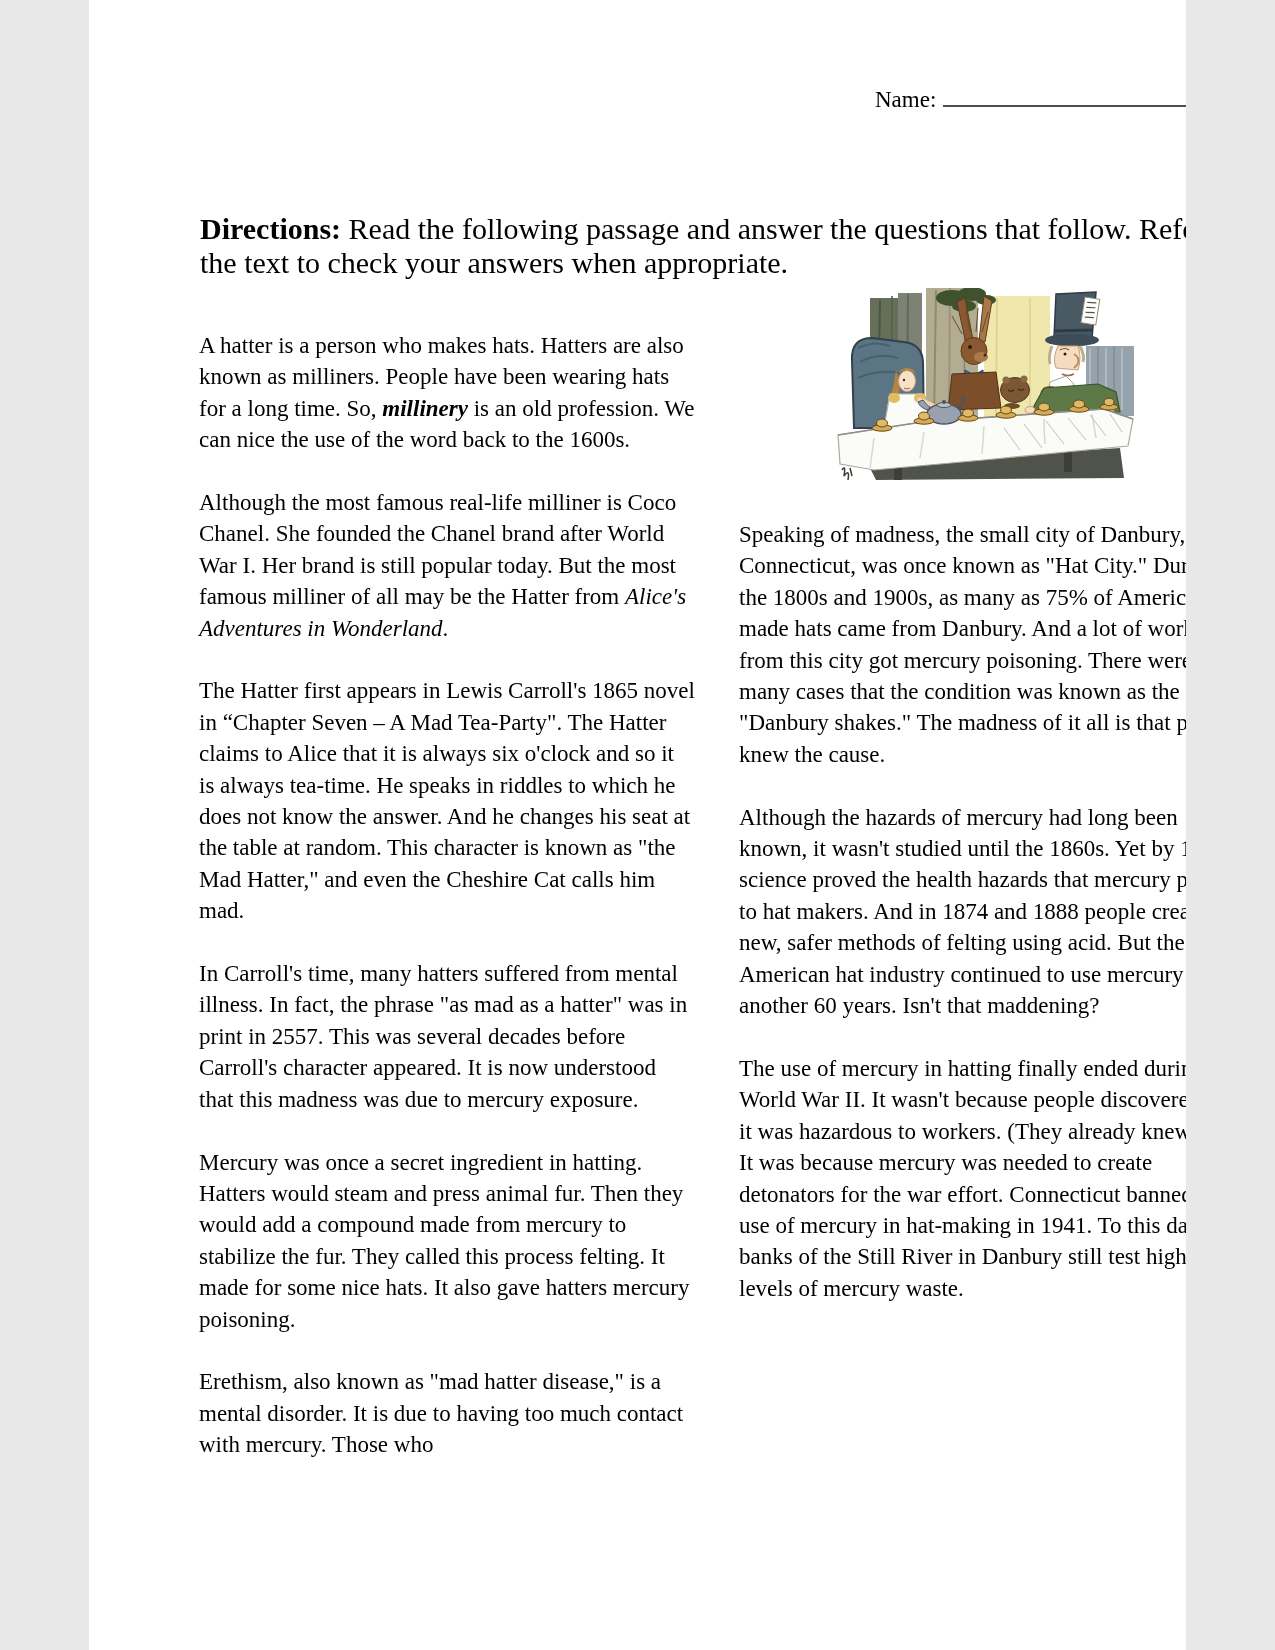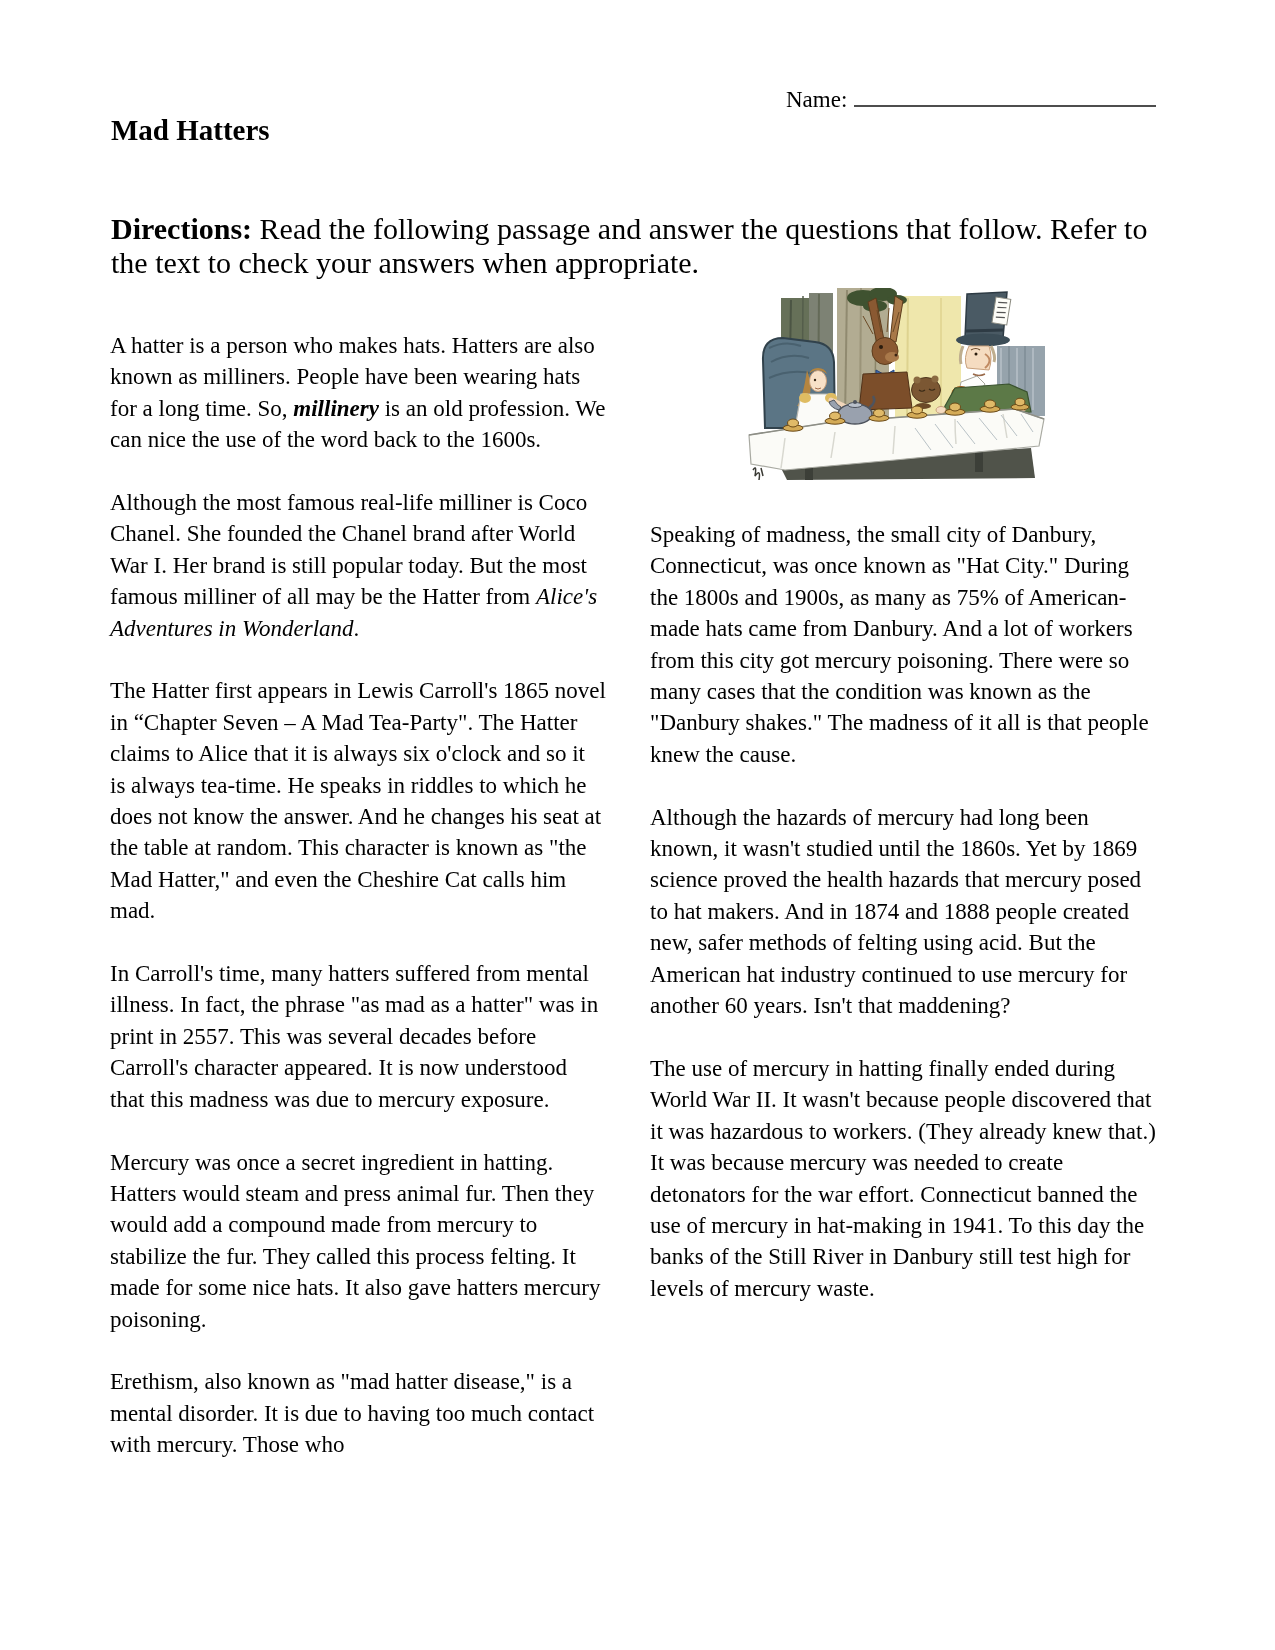--- a/index.html
+++ b/index.html
@@ -1,19 +1,19 @@
 <!DOCTYPE html>
 <html><head>
 <meta charset="utf-8">
 <title>Nonfiction Reading Test - Mad Hatters</title>
 <style>
   html,body{margin:0;padding:0;background:#e8e8e8;}
   .page{
     position:relative;
-    width:1275px;height:1650px;
+    width:1097px;height:1650px;
     background:#ffffff;
     font-family:"Liberation Serif","DejaVu Serif",serif;
     color:#000;
     margin:0 auto;
     overflow:hidden;
   }
   .name-row{position:absolute;left:786px;top:84px;font-size:23px;white-space:nowrap;}
   .name-blank{display:inline-block;width:302px;height:21px;border-bottom:2px solid #4d4d4d;margin-left:7px;vertical-align:baseline;}
   .doc-title{position:absolute;left:111px;top:110px;font-size:29px;font-weight:bold;line-height:40px;}
   .directions{position:absolute;left:111px;top:212px;width:1052px;font-size:30px;line-height:34px;}
@@ -31,21 +31,20 @@
 </head>
 <body>
 
 <div class="page">
 
   <div class="name-row">
     <span>Name:</span><span class="name-blank"></span>
   </div>
 
   <div class="doc-title">
-    <div>Mad Hatters</div>
   </div>
 
   <div class="directions">
     <span class="dir-label">Directions:</span><span> Read the following passage and answer the questions that follow. Refer to the text to check your answers when appropriate.</span>
   </div>
 
   <div class="col col-left">
     <p><span>A hatter is a person who makes hats. Hatters are also known as milliners. People have been wearing hats for a long time. So, </span><span class="bi">millinery</span><span> is an old profession. We can nice the use of the word back to the 1600s.</span></p>
     <p><span>Although the most famous real-life milliner is Coco Chanel. She founded the Chanel brand after World War I. Her brand is still popular today. But the most famous milliner of all may be the Hatter from </span><span class="i">Alice's Adventures in Wonderland</span><span>.</span></p>
     <p><span>The Hatter first appears in Lewis Carroll's 1865 novel in “Chapter Seven – A Mad Tea-Party". The Hatter claims to Alice that it is always six o'clock and so it is always tea-time. He speaks in riddles to which he does not know the answer. And he changes his seat at the table at random. This character is known as "the Mad Hatter," and even the Cheshire Cat calls him mad.</span></p>

